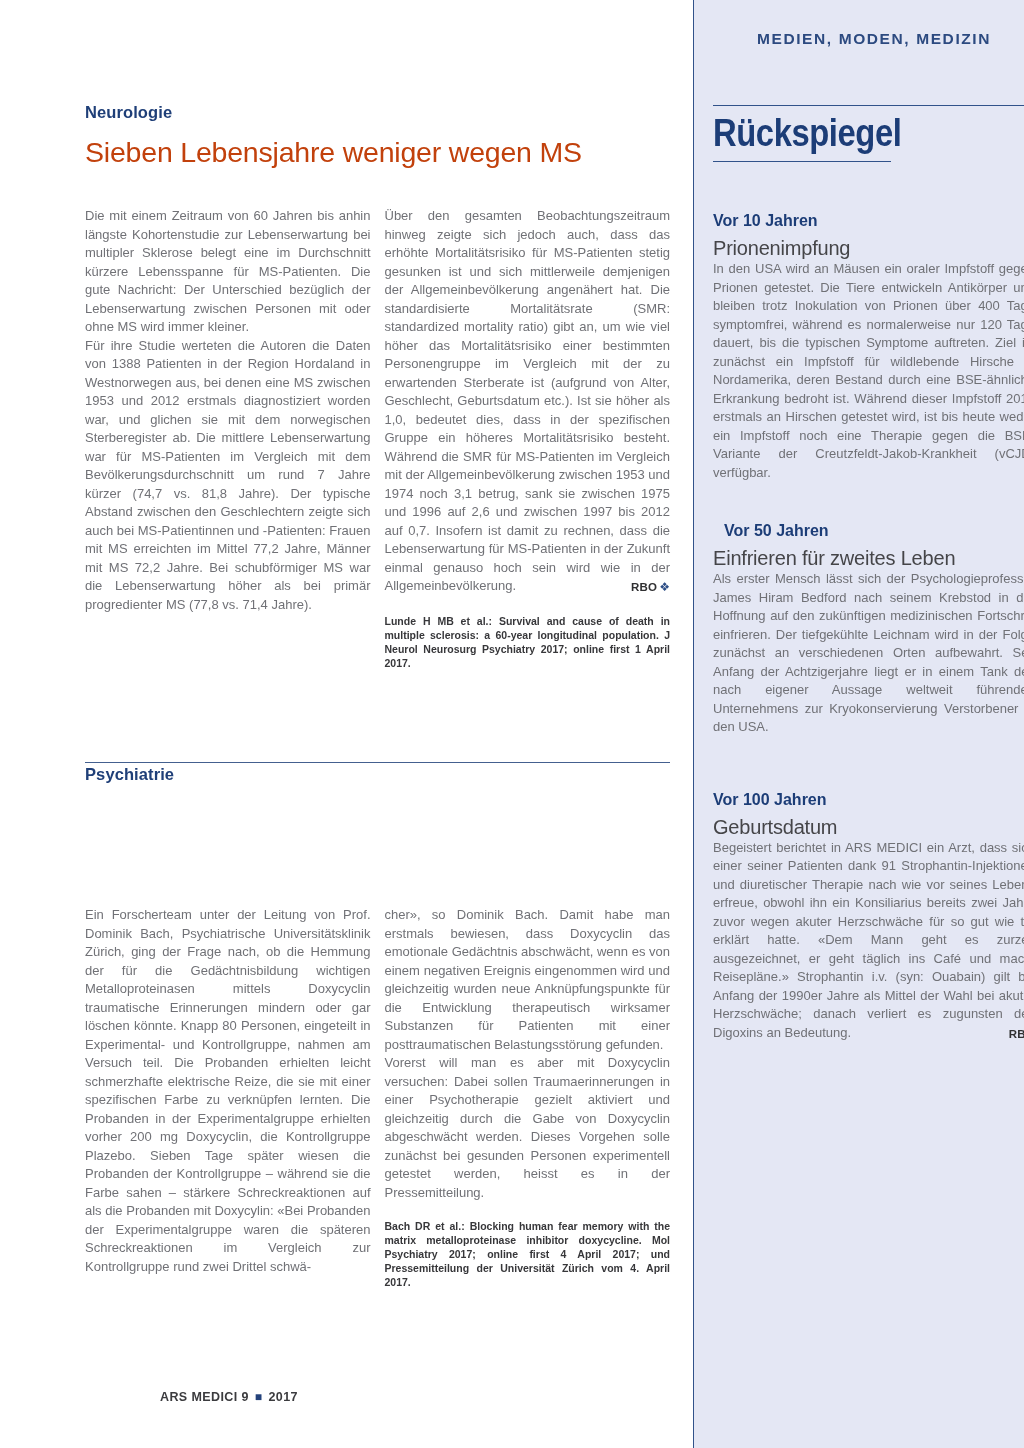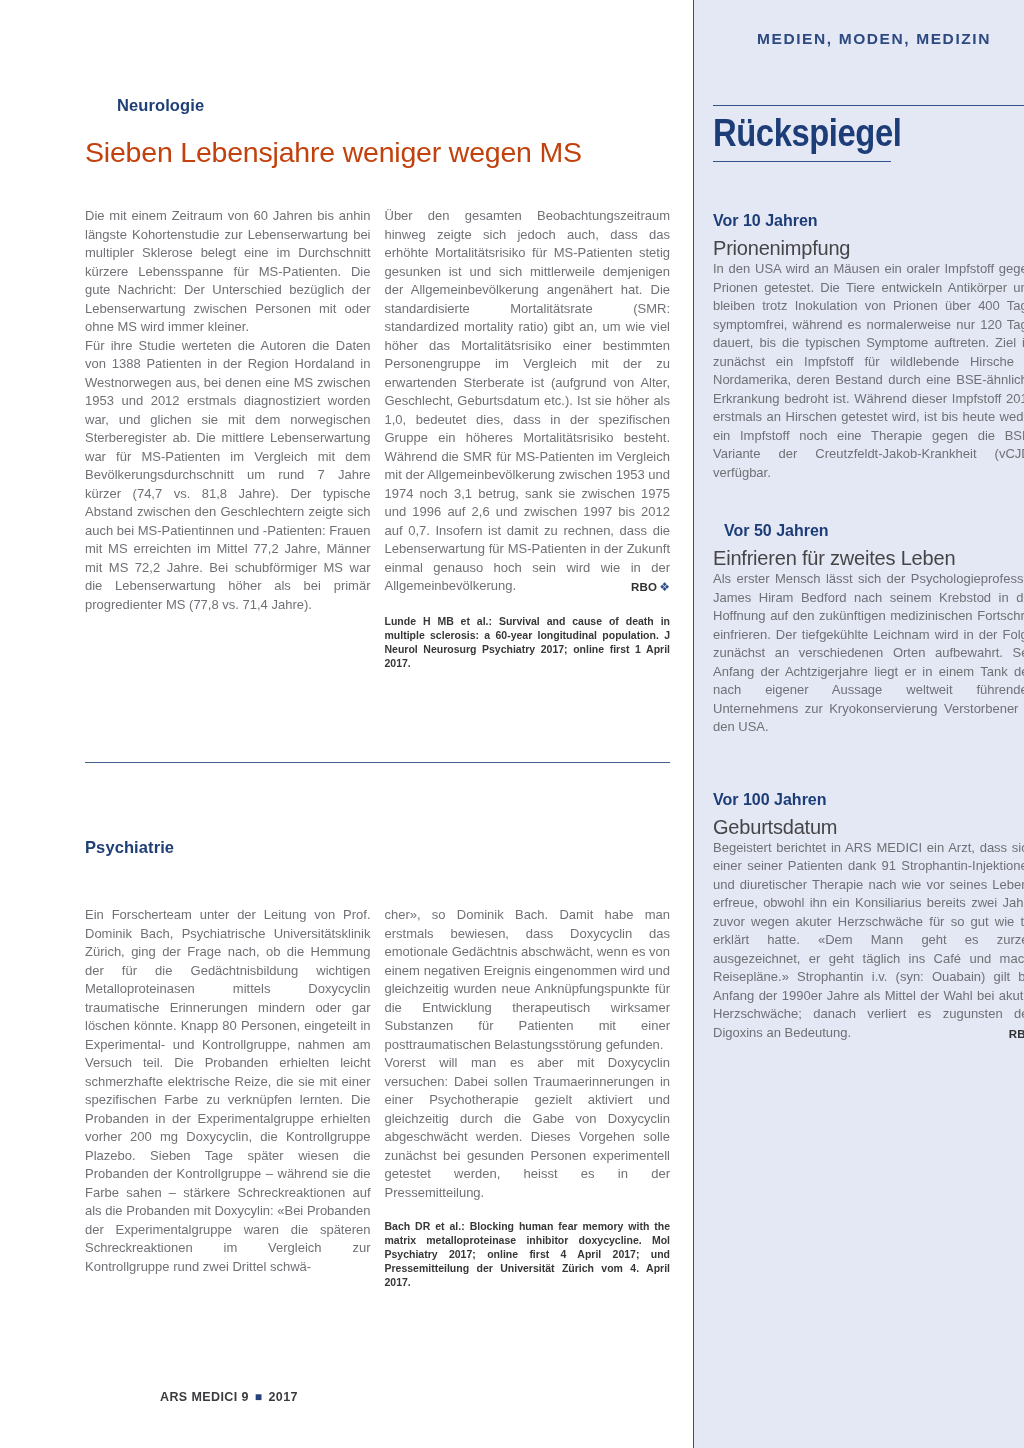--- a/index.html
+++ b/index.html
@@ -16,22 +16,22 @@
 
   
   .kicker {
     position: absolute;
     left: 85px;
     font-size: 16.5px;
     font-weight: 700;
     color: #1f3f78;
     letter-spacing: 0.1px;
   }
-  #kicker1 { top: 96px; margin-left: 32px; }
-  #kicker2 { top: 838px; }
+  #kicker1 { top: 103px; }
+  #kicker2 { top: 765px; }
 
   .article-title {
     position: absolute;
     left: 85px;
     width: 590px;
     font-size: 28.5px;
     font-weight: 400;
     line-height: 37px;
     color: #c2410c;
     letter-spacing: -0.2px;

